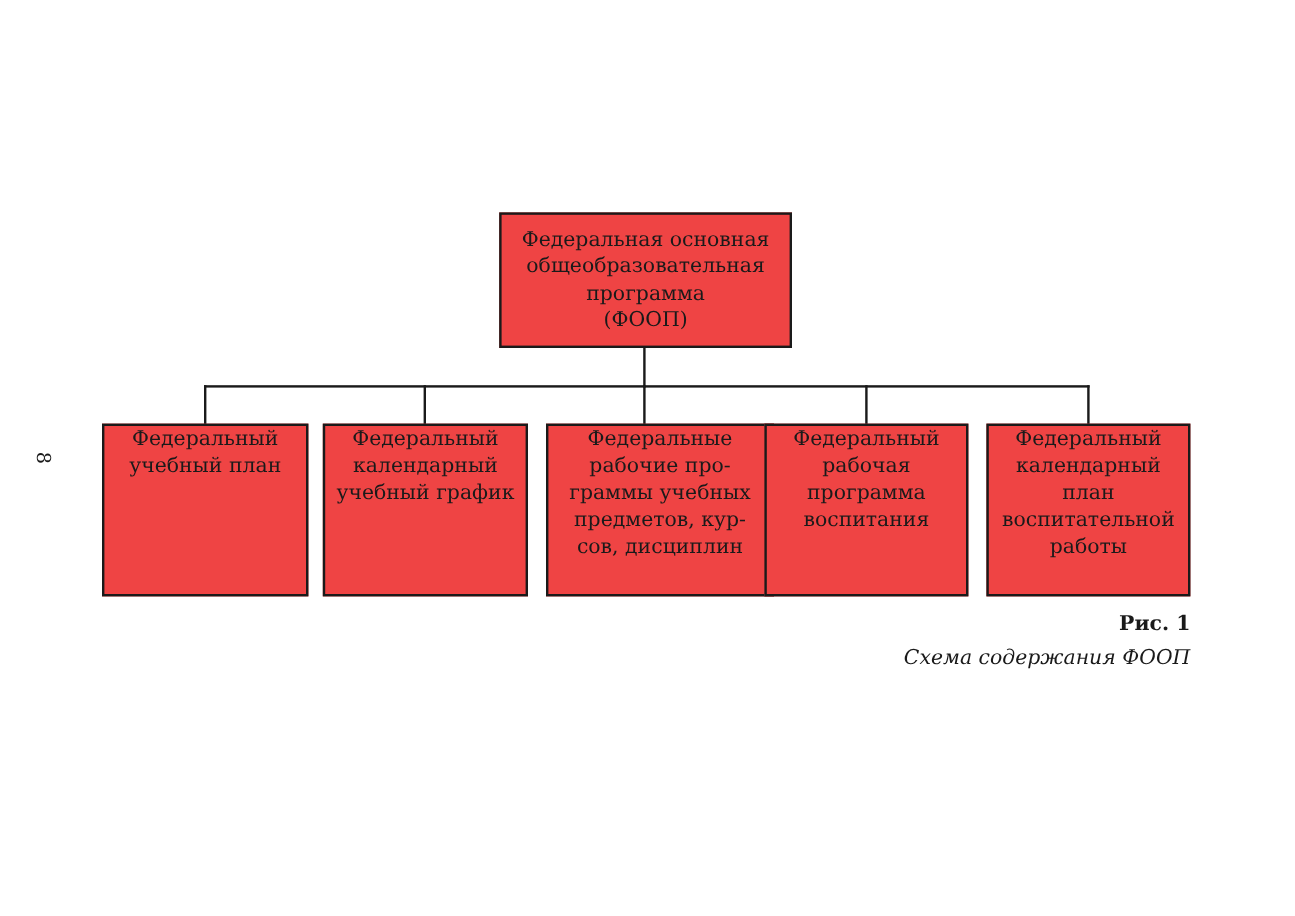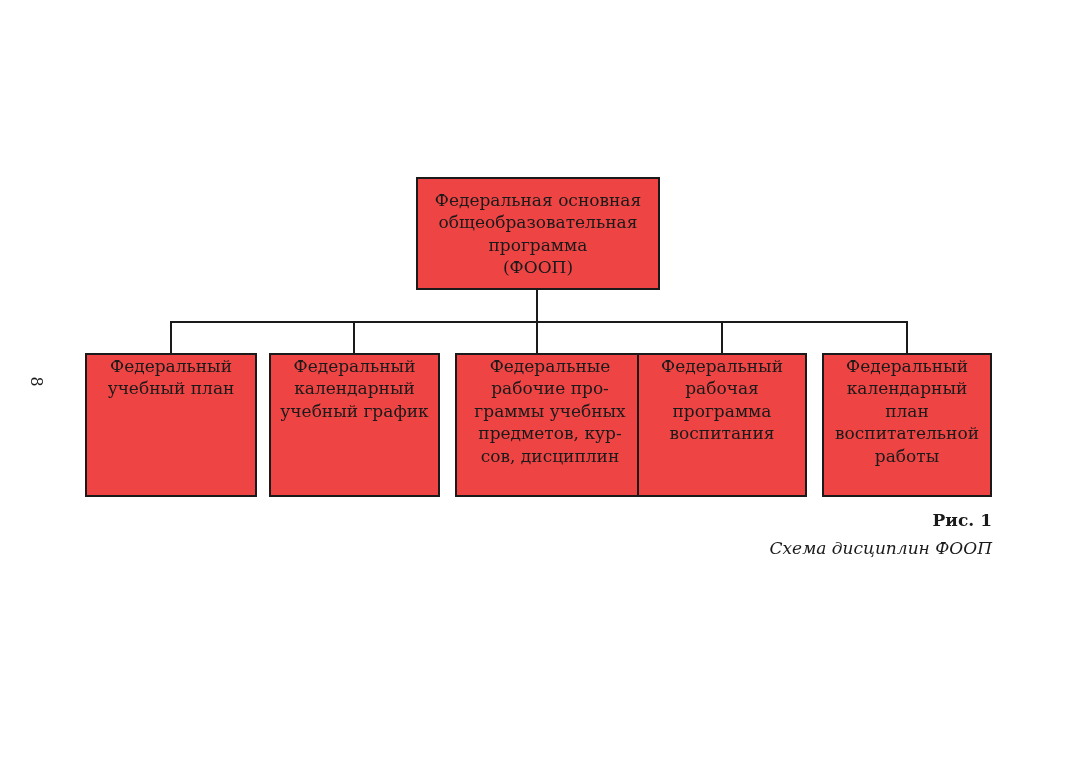--- a/index.html
+++ b/index.html
@@ -128,15 +128,15 @@
 
     <div class="node child-node cn4">Федеральный
 календарный
 план
 воспитательной
 работы</div>
   </div>
 
   <div class="caption caption-label">Рис. 1</div>
 
-  <div class="caption caption-title">Схема дисциплин ФООП</div>
+  <div class="caption caption-title">Схема содержания ФООП</div>
 
 </div>
 
 </body></html>

